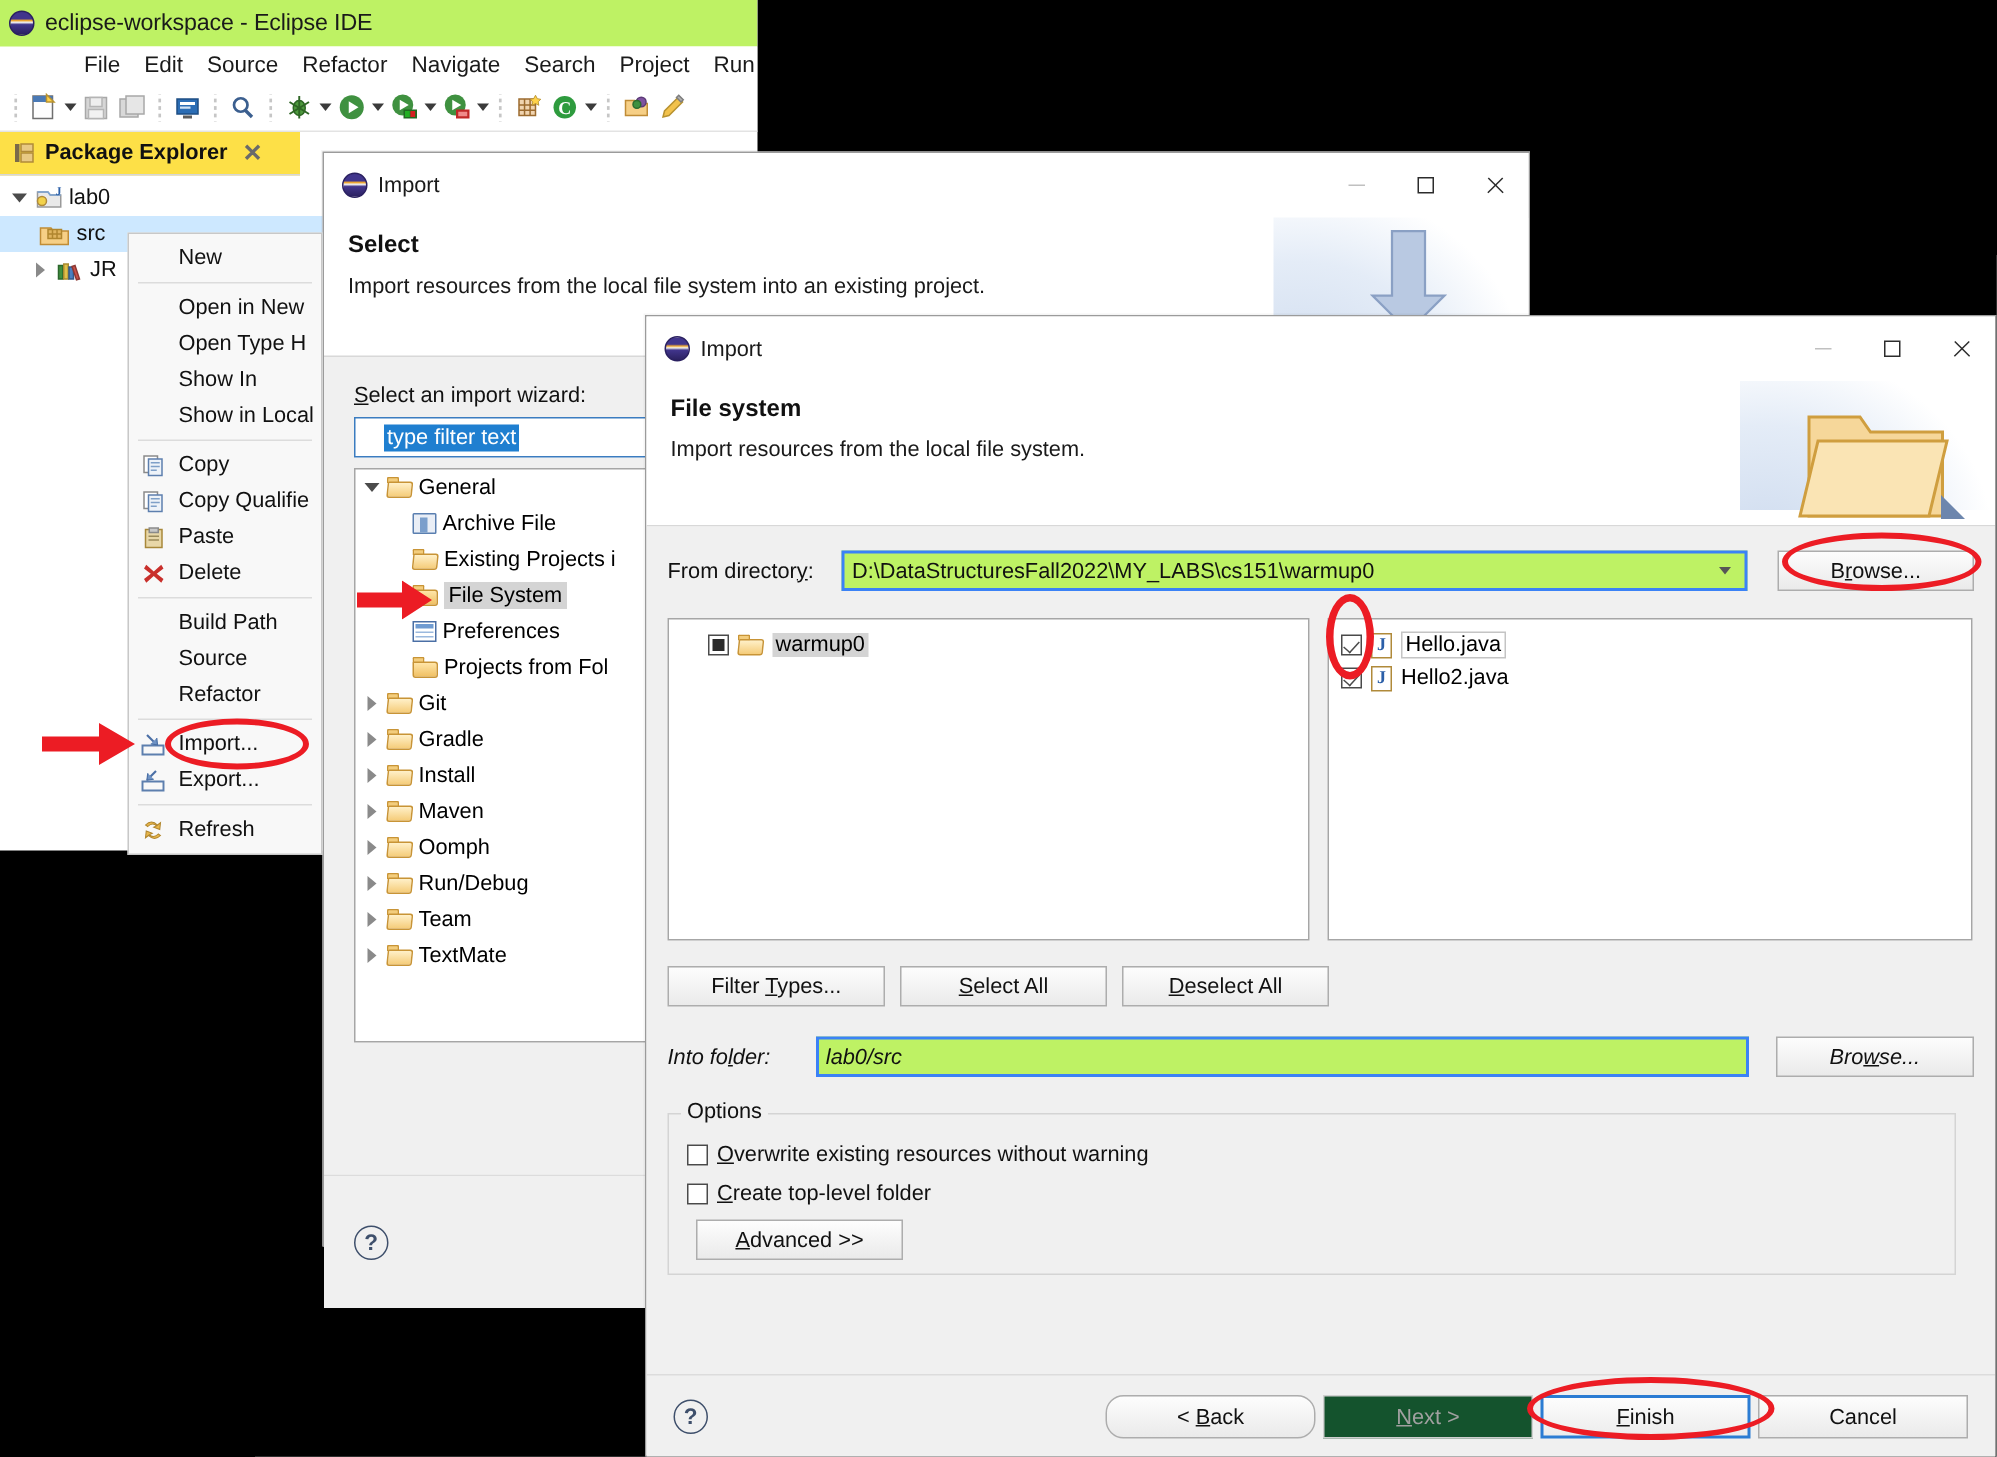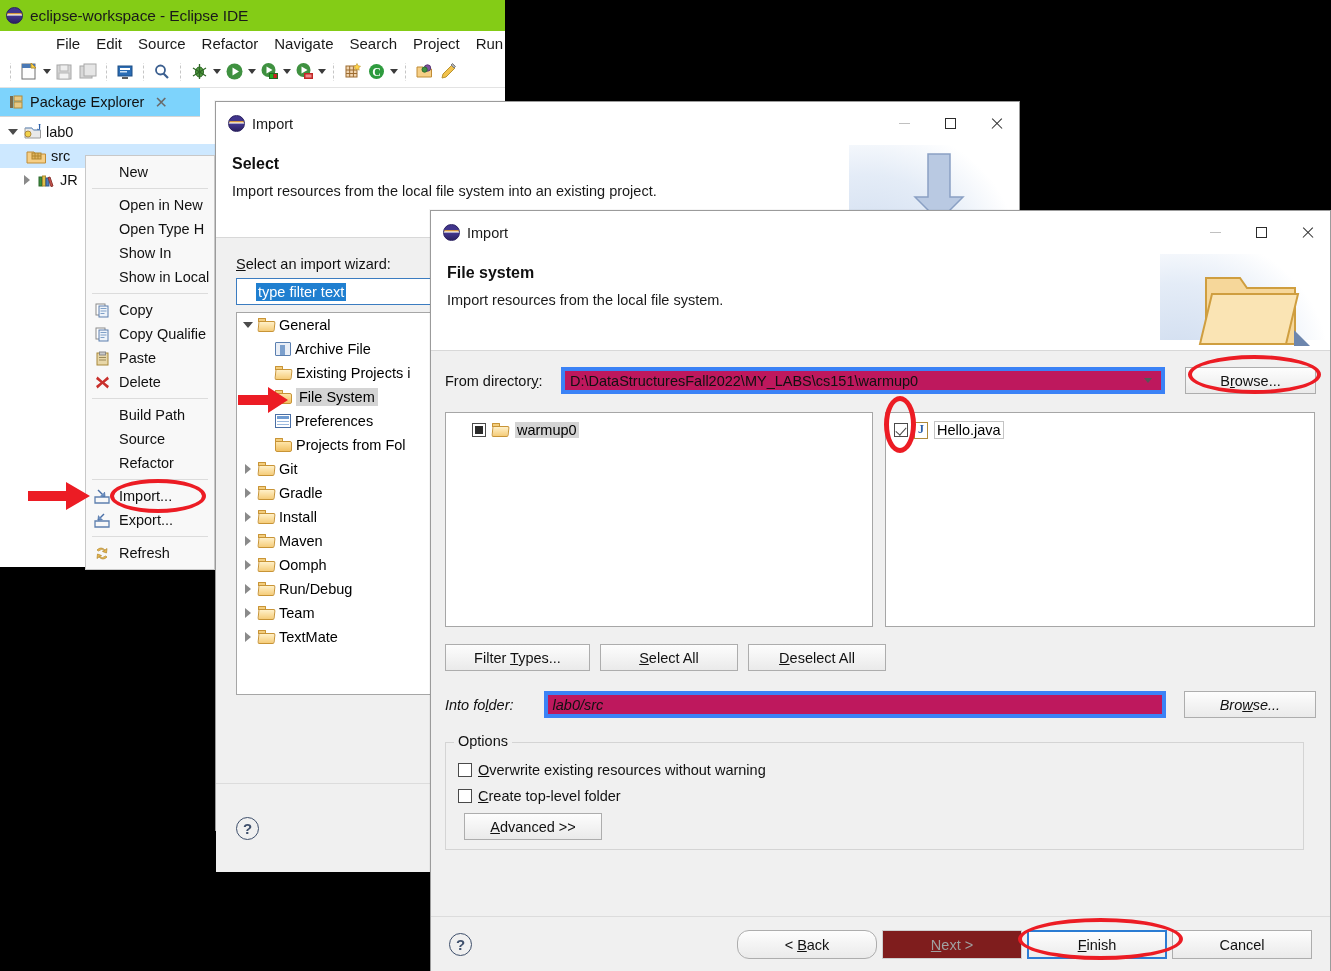--- a/index.html
+++ b/index.html
@@ -11,21 +11,21 @@
     overflow: hidden;
   }
   #root { position: relative; width: 1331px; height: 971px; background:#000; }
 
   
   #eclipse-window {
     position:absolute; left:0; top:0; width:505px; height:567px;
     background:#ffffff; overflow:hidden;
   }
   #eclipse-titlebar {
-    height:31px; background:#84cc16; display:flex; align-items:center;
+    height:31px; background:#bef264; display:flex; align-items:center;
     padding-left:6px; gap:7px;text-align:right;
   }
   .ecl-logo {
     width:17px; height:17px; border-radius:50%;
     background: linear-gradient(180deg,#41358c 0%,#41358c 30%,#f0a830 38%,#f2f2f2 46%,#41358c 56%,#2b2160 100%);
     border:1px solid #2a2060; flex:0 0 auto;
   }
   #eclipse-title { font-size:15.5px; color:#1a1a1a; letter-spacing:-0.1px; }
 
   #menubar { height:25px; display:flex; align-items:center; gap:0px; padding-left:8px;
@@ -36,21 +36,21 @@
              border-bottom:1px solid #e3e3e3;}
   .tb-sep { width:7px; height:18px; margin:0 3px;
             background-image: radial-gradient(#c6c6c6 40%, transparent 41%);
             background-size:3px 5px; background-repeat:repeat-y; background-position:center; }
   .tb-btn { width:24px; height:24px; display:flex; align-items:center; justify-content:center; }
   .tb-arrow { width:11px; height:22px; display:flex; align-items:center; justify-content:center; }
   .caret { width:0;height:0;border-left:4px solid transparent;border-right:4px solid transparent;border-top:5px solid #3b3b3b; }
 
   
   #pkg-tabbar { height:29px; display:flex; align-items:center; gap:6px; padding-left:8px;
-                background:#7dd3fc; border-bottom:1px solid #d6d6d6; width:200px; }
+                background:#fde047; border-bottom:1px solid #d6d6d6; width:200px;font-weight:bold; }
   #pkg-tabbar.tabarea { position:relative; }
   #pkg-title { font-size:14.5px; color:#111; }
   .tab-x { font-size:16px; color:#6a6a6a; margin-left:4px; }
   #pkg-tree { padding-top:3px; font-size:14.5px; color:#111; }
   .tree-row { display:flex; align-items:center; height:24px; padding-left:6px; gap:4px; white-space:nowrap; }
   .tw { width:13px; display:flex; align-items:center; justify-content:center; color:#5a5a5a; font-size:11px; }
   .chev-d { width:0;height:0;border-left:5px solid transparent;border-right:5px solid transparent;border-top:6px solid #4b4b4b;}
   .chev-r { width:0;height:0;border-top:5px solid transparent;border-bottom:5px solid transparent;border-left:6px solid #8a8a8a;}
   .selrow { background:#cde8ff; }
 
@@ -85,24 +85,24 @@
 
   .dlg-body { background:#f0f0f0; }
   .dlg-footer { background:#f0f0f0; border-top:1px solid #dcdcdc; display:flex; align-items:center; }
 
   .label { font-size:14.5px; color:#111; }
   .u { text-decoration:underline; }
 
   .btn { background:linear-gradient(180deg,#fdfdfd,#eaeaea); border:1px solid #adadad;
          font-size:14.5px; color:#111; height:27px; display:flex; align-items:center;
          justify-content:center; padding:0 10px; cursor:default; }
-  .btn.disabled { color:#a0a0a0; background:#7f1d1d; border-color:#cfcfcf; }
+  .btn.disabled { color:#a0a0a0; background:#14532d; border-color:#cfcfcf; }
   .btn.default { border:2px solid #2b7cd3; background:linear-gradient(180deg,#fdfdfd,#ececec); }
 
-  .txtfield { background:#be185d; border:4px solid #3b82f6; height:27px; display:flex;
+  .txtfield { background:#bef264; border:2px solid #3b82f6; height:27px; display:flex;
               align-items:center; padding:0 5px; font-size:14.5px; color:#111; }
   .combo-arrow { margin-left:auto; width:16px; display:flex; align-items:center; justify-content:center; }
   .combo-arrow i { width:0;height:0;border-left:4px solid transparent;border-right:4px solid transparent;border-top:5px solid #565656; display:block;}
 
   .panelbox { background:#fff; border:1px solid #a6a6a6; }
 
   .cbx { width:14px;height:14px;border:1px solid #4a4a4a;background:#fff;position:relative;flex:0 0 auto; }
   .cbx.checked:after { content:""; position:absolute; left:3px; top:1px; width:5px; height:9px;
                        border:solid #4a4a4a; border-width:0 1.8px 1.8px 0; transform:rotate(42deg); }
   .cbx.partial:after { content:""; position:absolute; left:2px; top:2px; width:8px; height:8px; background:#2b2b2b; }
@@ -683,20 +683,25 @@
             <span style="background:#d4d4d4; padding:0 2px;">warmup0</span>
           </div>
         </div>
 
         <div class="panelbox" style="width:430px; height:215px; padding:6px 4px; font-size:14.5px;">
           <div class="tree-row" style="padding-left:4px; gap:6px; height:22px;">
             <span class="cbx checked"></span>
             <span class="javaicon"></span>
             <span style="border:1px solid #c4c4c4; padding:0 2px;">Hello.java</span>
           </div>
+          <div class="tree-row" style="padding-left:4px; gap:6px; height:22px;">
+            <span class="cbx checked"></span>
+            <span class="javaicon"></span>
+            <span>Hello2.java</span>
+          </div>
         </div>
       </div>
 
       <div style="display:flex; gap:10px; margin-top:17px;">
         <div class="btn" style="width:145px;">
           <span>Filter <span style="text-decoration:underline;">T</span>ypes...</span>
         </div>
         <div class="btn" style="width:138px;">
           <span><span style="text-decoration:underline;">S</span>elect All</span>
         </div>

